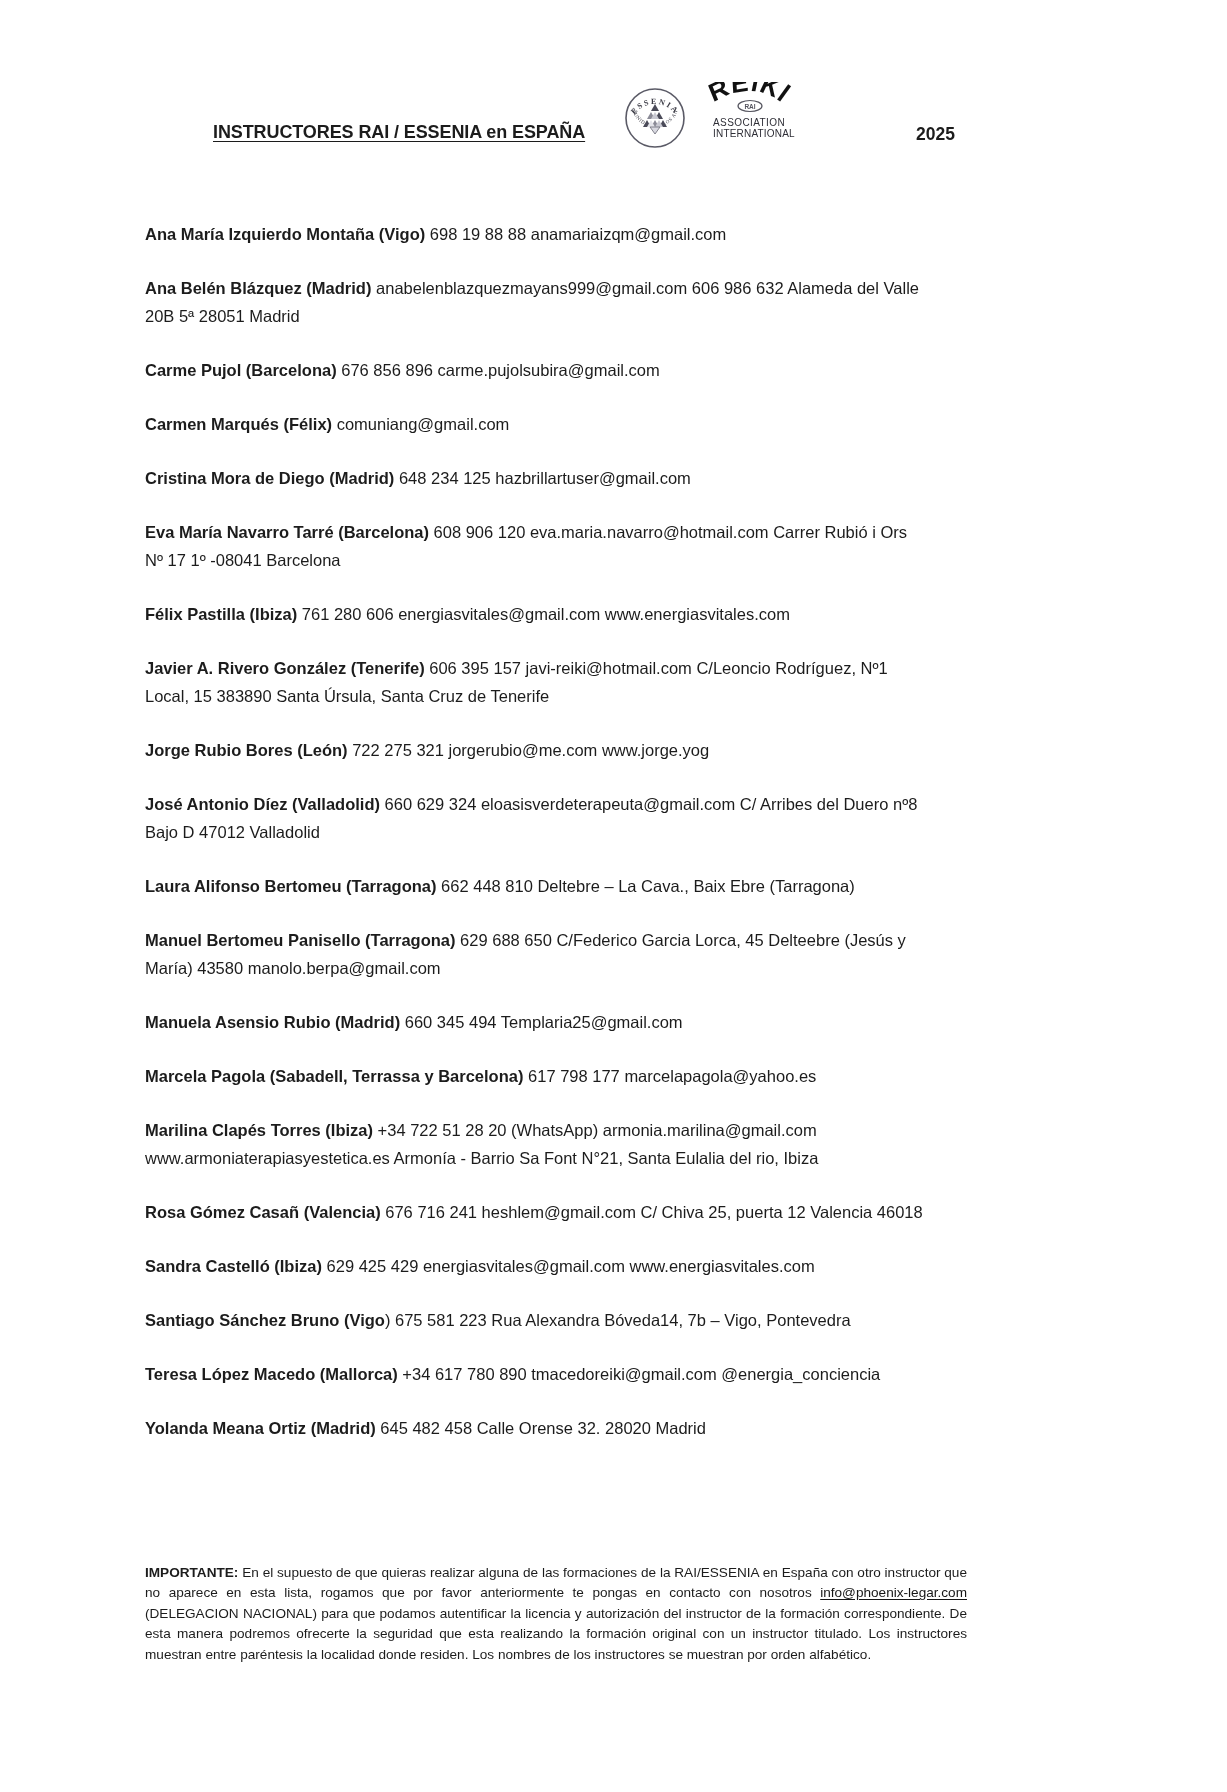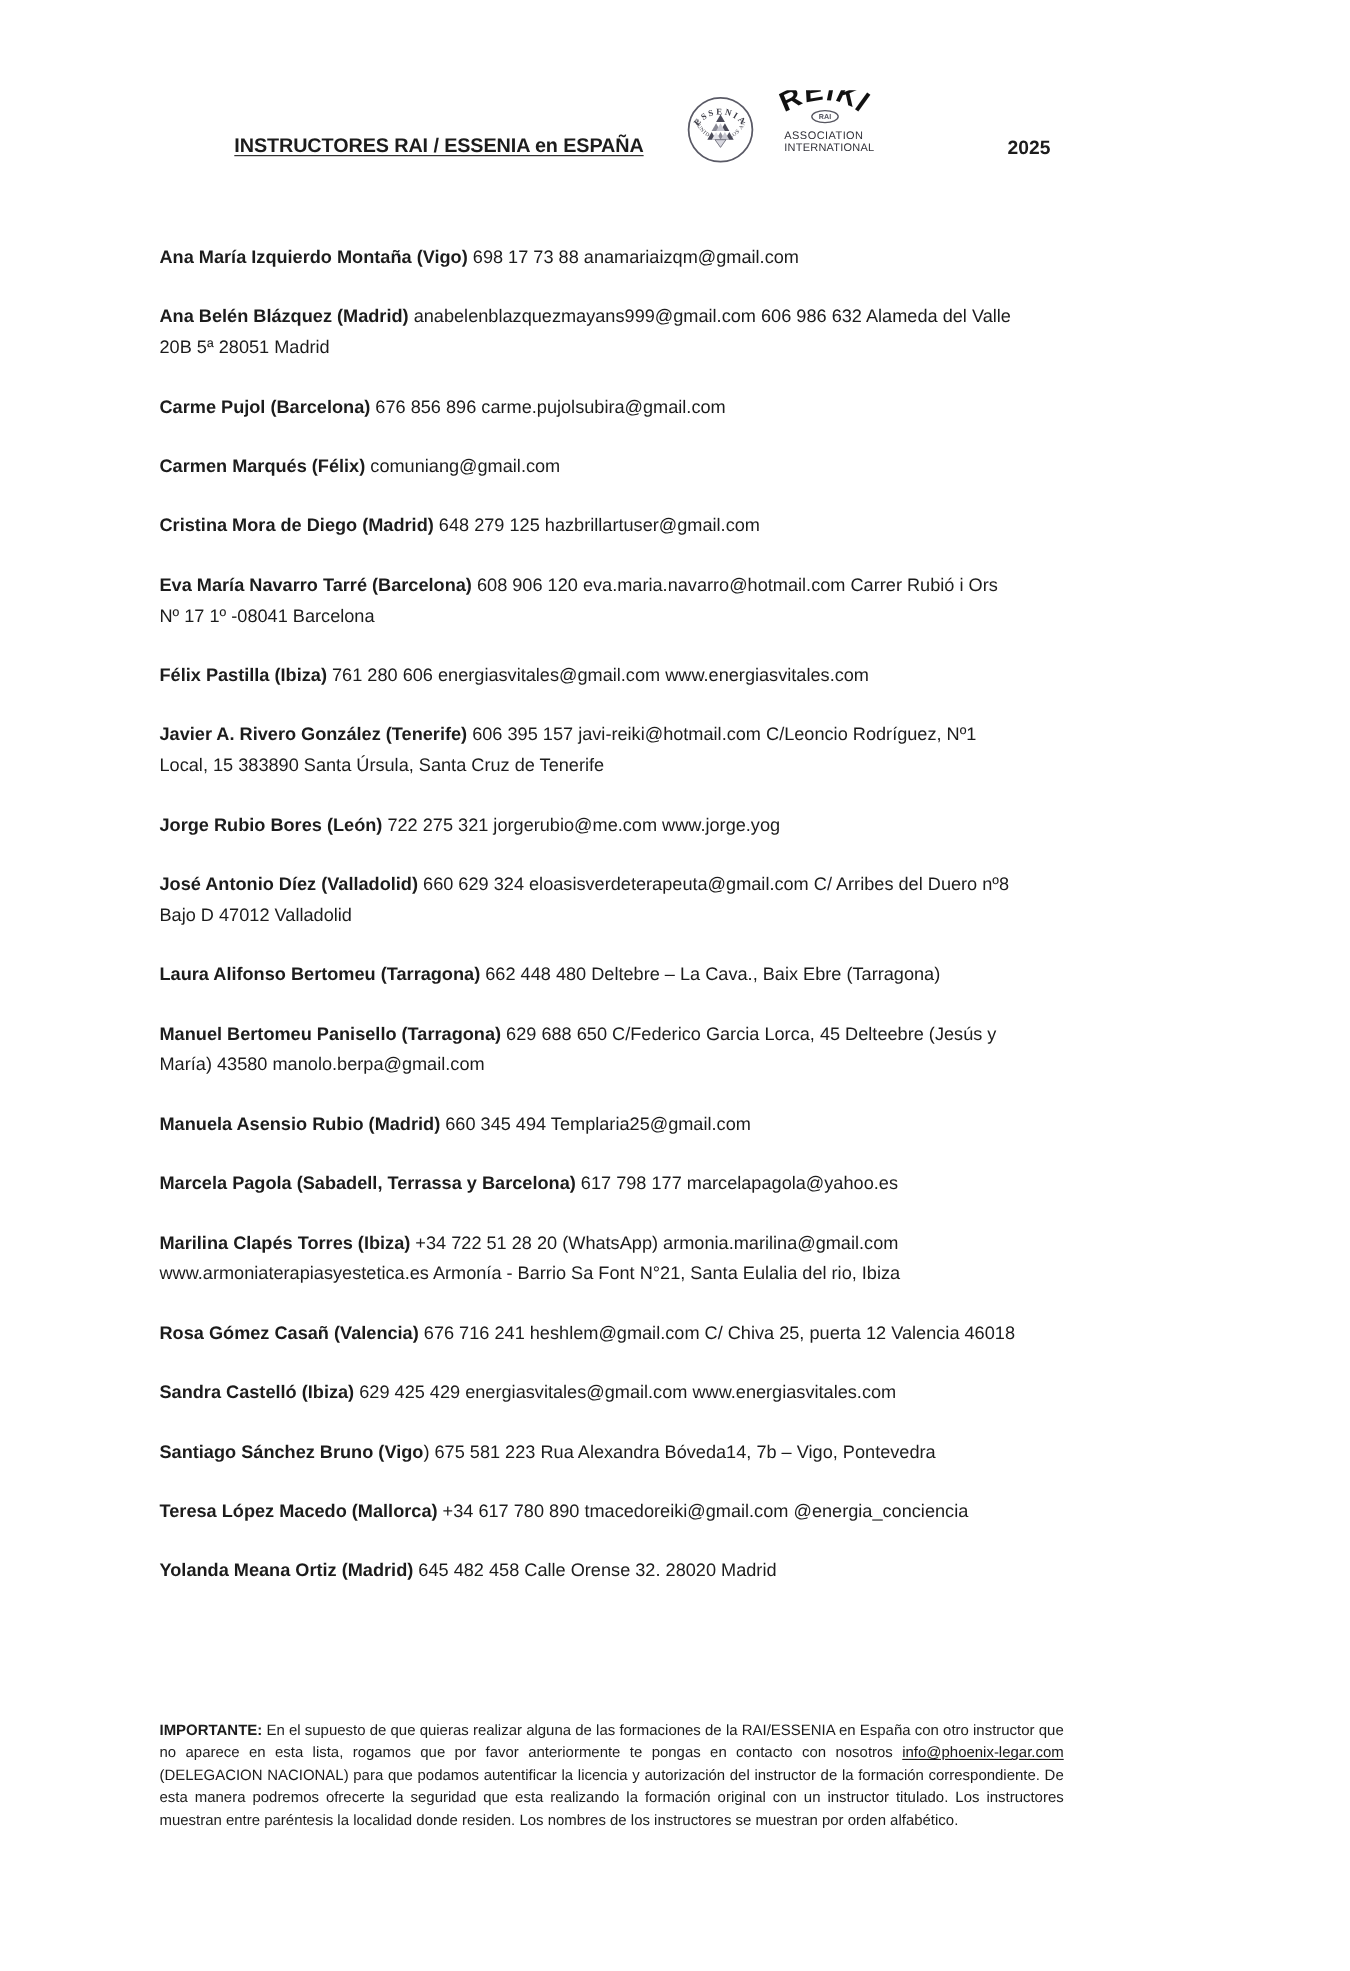--- a/index.html
+++ b/index.html
@@ -92,42 +92,42 @@
     </text>
     <ellipse cx="50" cy="24" rx="12" ry="5.5" fill="none" stroke="#55555f" stroke-width="1.2"></ellipse>
     <text x="50" y="26.5" font-size="6.5" text-anchor="middle" fill="#55555f" font-weight="bold">RAI</text>
     <text x="13" y="44" font-size="10" fill="#2e2e36" letter-spacing="0.4">ASSOCIATION</text>
     <text x="13" y="55" font-size="10" fill="#2e2e36" letter-spacing="0.2">INTERNATIONAL</text>
   </svg>
 
   <div class="doc-year">2025</div>
 
   <div class="content">
-    <p class="entry"><span class="iname">Ana María Izquierdo Montaña (Vigo)</span><span class="idetails"> 698 17 73 88 anamariaizqm@gmail.com</span></p>
+    <p class="entry"><span class="iname">Ana María Izquierdo Montaña (Vigo)</span><span class="idetails"> 698 19 88 88 anamariaizqm@gmail.com</span></p>
 
     <p class="entry"><span class="iname">Ana Belén Blázquez (Madrid)</span><span class="idetails"> anabelenblazquezmayans999@gmail.com 606 986 632 Alameda del Valle 20B 5ª 28051 Madrid</span></p>
 
     <p class="entry"><span class="iname">Carme Pujol (Barcelona)</span><span class="idetails"> 676 856 896 carme.pujolsubira@gmail.com</span></p>
 
     <p class="entry"><span class="iname">Carmen Marqués (Félix)</span><span class="idetails"> comuniang@gmail.com</span></p>
 
-    <p class="entry"><span class="iname">Cristina Mora de Diego (Madrid)</span><span class="idetails"> 648 279 125 hazbrillartuser@gmail.com</span></p>
+    <p class="entry"><span class="iname">Cristina Mora de Diego (Madrid)</span><span class="idetails"> 648 234 125 hazbrillartuser@gmail.com</span></p>
 
     <p class="entry"><span class="iname">Eva María Navarro Tarré (Barcelona)</span><span class="idetails"> 608 906 120 eva.maria.navarro@hotmail.com Carrer Rubió i Ors Nº 17 1º -08041 Barcelona</span></p>
 
     <p class="entry"><span class="iname">Félix Pastilla (Ibiza)</span><span class="idetails"> 761 280 606 energiasvitales@gmail.com www.energiasvitales.com</span></p>
 
 
     <p class="entry"><span class="iname">Javier A. Rivero González (Tenerife)</span><span class="idetails"> 606 395 157 javi-reiki@hotmail.com C/Leoncio Rodríguez, Nº1 Local, 15 383890 Santa Úrsula, Santa Cruz de Tenerife</span></p>
 
     <p class="entry"><span class="iname">Jorge Rubio Bores (León)</span><span class="idetails"> 722 275 321 jorgerubio@me.com www.jorge.yog</span></p>
 
     <p class="entry"><span class="iname">José Antonio Díez (Valladolid)</span><span class="idetails"> 660 629 324 eloasisverdeterapeuta@gmail.com C/ Arribes del Duero nº8 Bajo D 47012 Valladolid</span></p>
 
-    <p class="entry"><span class="iname">Laura Alifonso Bertomeu (Tarragona)</span><span class="idetails"> 662 448 480 Deltebre – La Cava., Baix Ebre (Tarragona)</span></p>
+    <p class="entry"><span class="iname">Laura Alifonso Bertomeu (Tarragona)</span><span class="idetails"> 662 448 810 Deltebre – La Cava., Baix Ebre (Tarragona)</span></p>
 
     <p class="entry"><span class="iname">Manuel Bertomeu Panisello (Tarragona)</span><span class="idetails"> 629 688 650 C/Federico Garcia Lorca, 45 Delteebre (Jesús y María) 43580 manolo.berpa@gmail.com</span></p>
 
     <p class="entry"><span class="iname">Manuela Asensio Rubio (Madrid)</span><span class="idetails"> 660 345 494 Templaria25@gmail.com</span></p>
 
     <p class="entry"><span class="iname">Marcela Pagola (Sabadell, Terrassa y Barcelona)</span><span class="idetails"> 617 798 177 marcelapagola@yahoo.es</span></p>
 
     <p class="entry"><span class="iname">Marilina Clapés Torres (Ibiza)</span><span class="idetails"> +34 722 51 28 20 (WhatsApp)  armonia.marilina@gmail.com www.armoniaterapiasyestetica.es  Armonía - Barrio Sa Font N°21, Santa Eulalia del rio, Ibiza</span></p>
 
     <p class="entry"><span class="iname">Rosa Gómez Casañ (Valencia)</span><span class="idetails"> 676 716 241 heshlem@gmail.com C/ Chiva 25, puerta 12 Valencia 46018</span></p>

